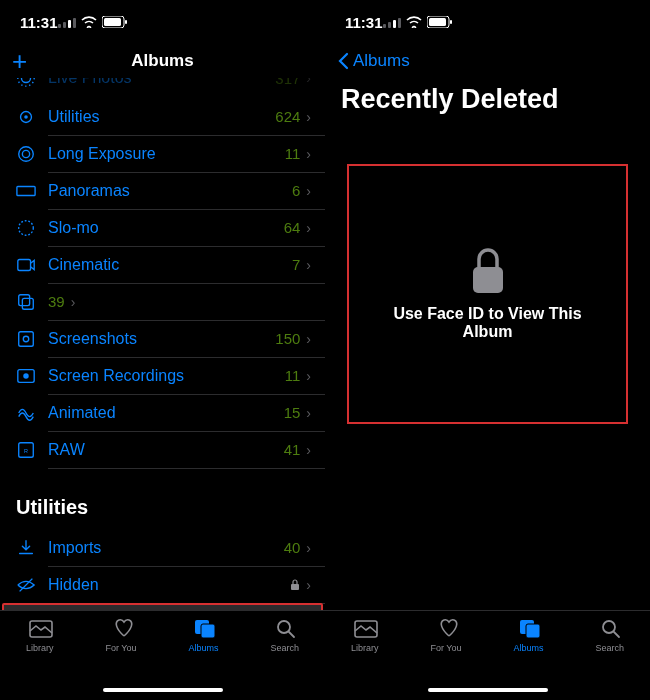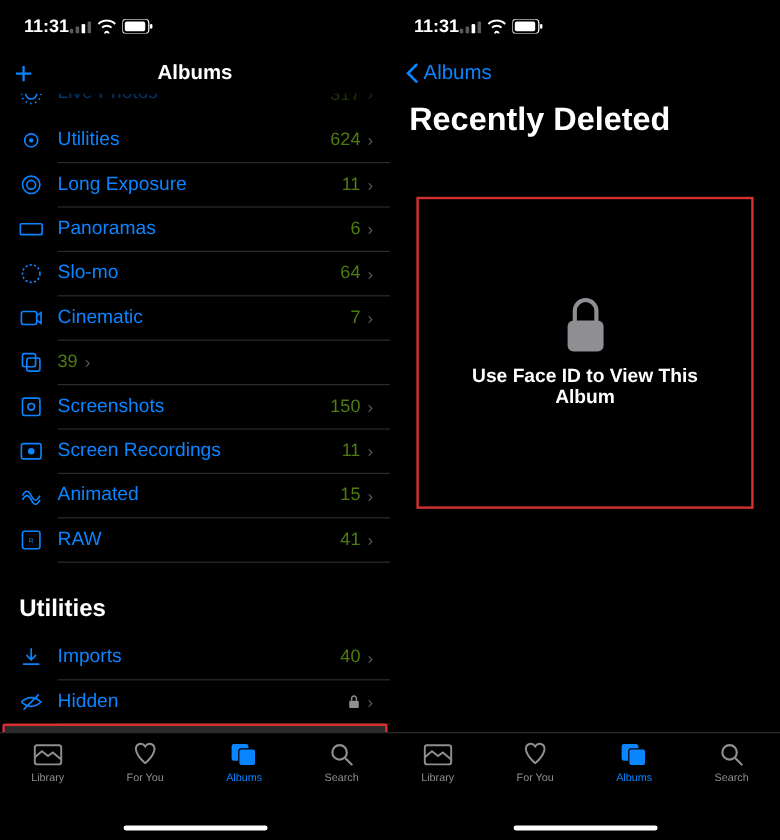--- a/index.html
+++ b/index.html
@@ -77,21 +77,21 @@
       height: 90px;
       border-top: 0.5px solid #2c2c2e;
       display: flex;
       justify-content: space-around;
       padding-top: 6px;
       background: #000;
     }
     .tab {
       display: flex;
       flex-direction: column;
-      align-items: center;
+      align-items: flex-end;
       gap: 4px;
       color: #8e8e93;
       font-size: 9px;
     }
     .tab.active { color: #0a84ff; }
     .home-indicator {
       position: absolute;
       bottom: 8px;
       left: 50%;
       transform: translateX(-50%);

